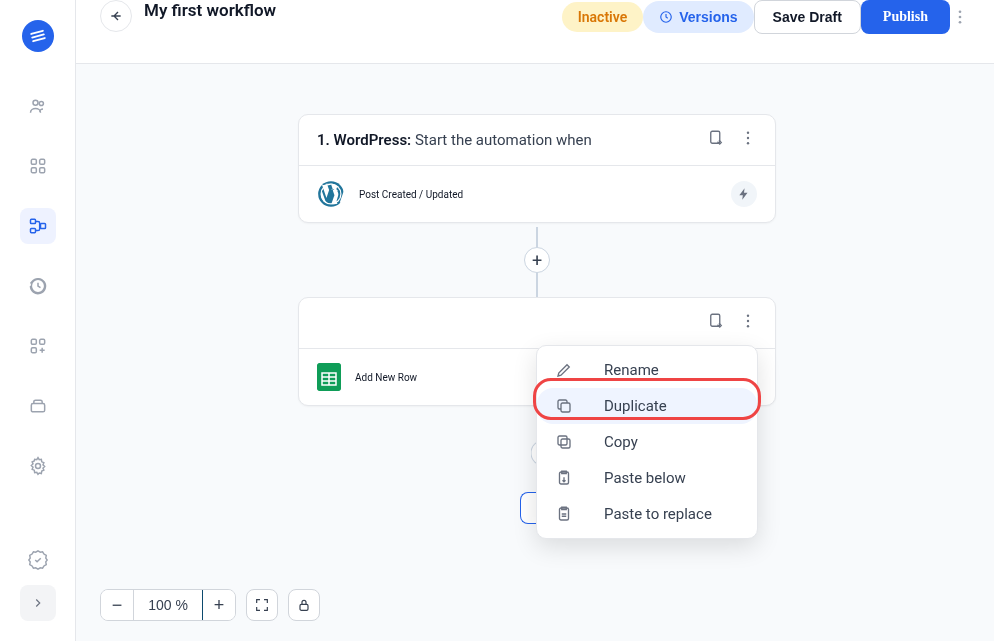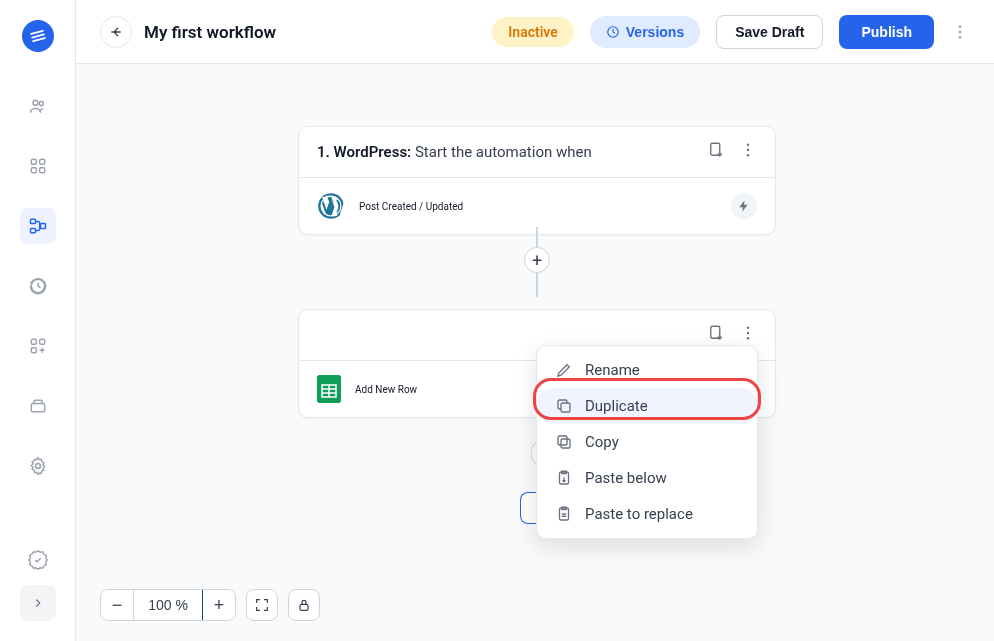--- a/index.html
+++ b/index.html
@@ -6,50 +6,50 @@
 body { font-family: -apple-system, BlinkMacSystemFont, "Segoe UI", Roboto, sans-serif; background: #fff; width: 994px; height: 641px; overflow: hidden; position: relative; }
 
 .sidebar { position: absolute; left: 0; top: 0; width: 76px; height: 641px; background: #fff; border-right: 1px solid #e5e7eb; display: flex; flex-direction: column; align-items: center; padding-top: 20px; }
 .sidebar-logo { width: 32px; height: 32px; border-radius: 50%; background: #2563eb; display: flex; align-items: center; justify-content: center; margin-bottom: 36px; }
 .sidebar-item { width: 36px; height: 36px; border-radius: 8px; display: flex; align-items: center; justify-content: center; margin-bottom: 24px; cursor: pointer; }
 .sidebar-item.active { background: #eef2ff; }
 .sidebar-item svg { width: 20px; height: 20px; }
 .sidebar-badge { position: absolute; left: 8px; bottom: 70px; width: 60px; display: flex; justify-content: center; }
 .sidebar-collapse { position: absolute; bottom: 20px; left: 20px; width: 36px; height: 36px; border-radius: 8px; background: #f3f4f6; display: flex; align-items: center; justify-content: center; cursor: pointer; }
 
-.topbar { position: absolute; left: 76px; top: 0; right: 0; height: 64px; border-bottom: 1px solid #e5e7eb; background: #fff; display: flex; align-items: center; padding: 0 24px; }
+.topbar { position: absolute; left: 76px; top: 0; right: 0; height: 64px; border-bottom: 1px solid #e5e7eb; background: #fff; display: flex; align-items: flex-start; padding: 0 24px; }
 .back-btn { width: 32px; height: 32px; border-radius: 50%; border: 1px solid #e5e7eb; background: #fff; display: flex; align-items: center; justify-content: center; cursor: pointer; margin-right: 12px; }
 .workflow-title { font-size: 17px; font-weight: 600; color: #111827; }
-.topbar-right { margin-left: auto; display: flex; align-items: center; gap: 16px; }
+.topbar-right { margin-left: auto; display: flex; align-items: center; gap: 0; }
 .badge-inactive { background: #fef3c7; color: #d97706; font-weight: 600; font-size: 14px; padding: 7px 16px; border-radius: 18px; }
 .btn-versions { background: #e0ebff; color: #2563eb; font-weight: 600; font-size: 14px; padding: 8px 16px; border-radius: 18px; border: none; cursor: pointer; display: flex; align-items: center; gap: 6px; }
 .btn-save { background: #fff; color: #111827; font-weight: 600; font-size: 14px; padding: 8px 18px; border-radius: 8px; border: 1px solid #d1d5db; cursor: pointer; }
-.btn-publish { background: #2563eb; color: #fff; font-weight: 600; font-size: 14px; padding: 9px 22px; border-radius: 8px; border: none; cursor: pointer; }
+.btn-publish { background: #2563eb; color: #fff; font-weight: 600; font-size: 14px; padding: 9px 22px; border-radius: 8px; border: none; cursor: pointer; font-family: Liberation Serif, serif; }
 .topbar-more { width: 20px; height: 32px; display: flex; align-items: center; justify-content: center; cursor: pointer; color: #6b7280; }
 
 .canvas { position: absolute; left: 76px; top: 64px; right: 0; bottom: 0; background: #f8fafc; }
 
-.step-card { position: absolute; width: 478px; background: #fff; border: 1px solid #e5e7eb; border-radius: 10px; box-shadow: 0 1px 2px rgba(0,0,0,0.04); margin-top: 12px; }
+.step-card { position: absolute; width: 478px; background: #fff; border: 1px solid #e5e7eb; border-radius: 10px; box-shadow: 0 1px 2px rgba(0,0,0,0.04); }
 .step-header { display: flex; align-items: center; padding: 14px 18px; border-bottom: 1px solid #e5e7eb; font-size: 15px; color: #111827; }
 .step-header .num { font-weight: 600; }
 .step-header .app { font-weight: 600; }
 .step-header .desc { color: #374151; font-weight: 400; }
 .step-header-actions { margin-left: auto; display: flex; align-items: center; gap: 14px; }
 .step-body { display: flex; align-items: center; padding: 14px 18px; gap: 14px; }
 .app-icon { width: 28px; height: 28px; border-radius: 50%; display: flex; align-items: center; justify-content: center; }
 .app-icon.wp { background: #fff; }
 .app-icon.gs { background: #0f9d58; border-radius: 4px; width: 24px; height: 28px; position: relative; }
 .step-body-label { font-size: 10px; color: #111827; }
 .bolt { margin-left: auto; width: 26px; height: 26px; border-radius: 50%; background: #f1f5f9; display: flex; align-items: center; justify-content: center; }
 
 .connector { position: absolute; width: 2px; background: #cbd5e1; left: 50%; transform: translateX(-1px); }
 .add-btn { position: absolute; width: 26px; height: 26px; border-radius: 50%; background: #fff; border: 1px solid #cbd5e1; display: flex; align-items: center; justify-content: center; cursor: pointer; left: 50%; transform: translateX(-50%); font-size: 18px; color: #374151; }
 
 .context-menu { position: absolute; width: 222px; background: #fff; border: 1px solid #e5e7eb; border-radius: 10px; box-shadow: 0 8px 24px rgba(0,0,0,0.12); padding: 6px 0; }
-.menu-item { display: flex; align-items: center; gap: 12px; padding: 9px 18px; font-size: 15px; color: #374151; cursor: pointer; }
+.menu-item { display: flex; align-items: center; gap: 31px; padding: 9px 18px; font-size: 15px; color: #374151; cursor: pointer; }
 .menu-item.highlight { background: #eff4ff; position: relative; border-radius: 16px; }
 .menu-item svg { width: 18px; height: 18px; flex-shrink: 0; }
 .highlight-ring { position: absolute; border: 3px solid #ef4444; border-radius: 18px; pointer-events: none; }
 
 .ex-btn { position: absolute; border: 1px solid #2563eb; color: #2563eb; background: #fff; font-size: 14px; font-weight: 500; padding: 7px 14px; border-radius: 8px; }
 
 .zoom-controls { position: absolute; left: 24px; bottom: 20px; display: flex; align-items: center; gap: 10px; }
 .zoom-group { display: flex; border: 1px solid #d1d5db; border-radius: 8px; overflow: hidden; background: #fff; }
 .zoom-btn { width: 32px; height: 30px; display: flex; align-items: center; justify-content: center; cursor: pointer; font-size: 18px; color: #374151; background: #fff; border: none; }
 .zoom-btn.mid { border-left: 1px solid #d1d5db; border-right: 1px solid #0c4a6e; width: 70px; font-size: 14px; }

